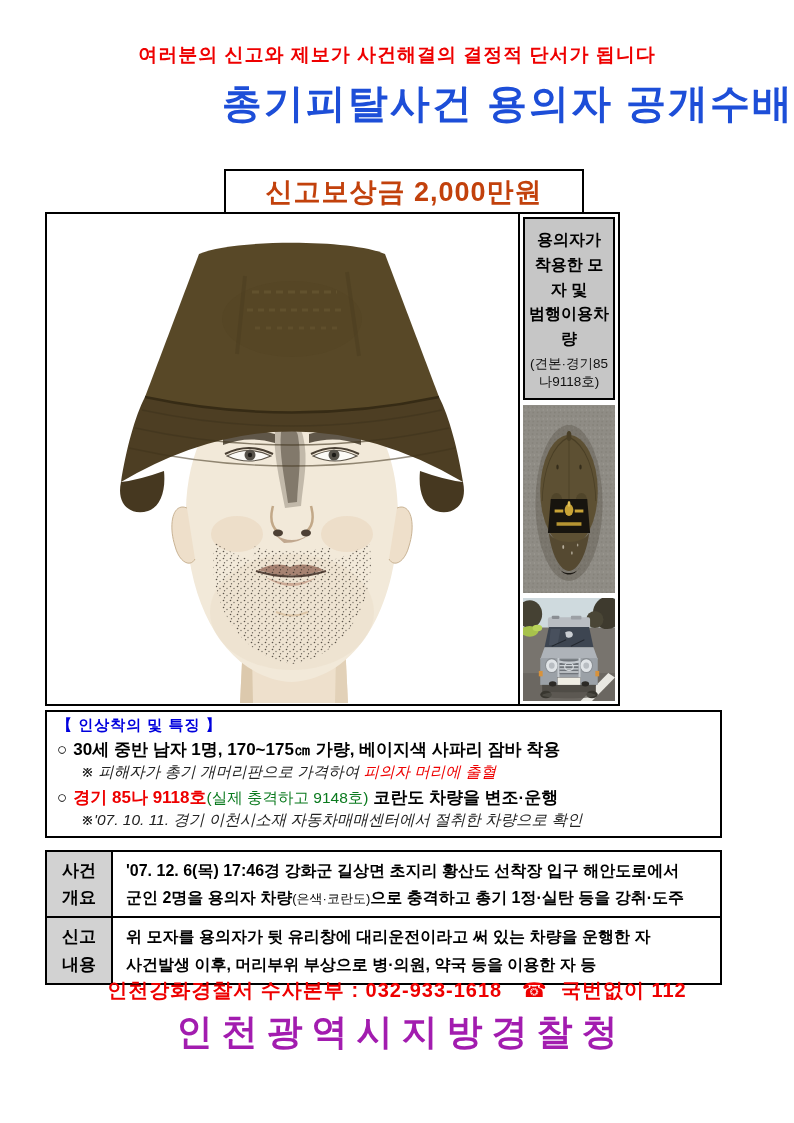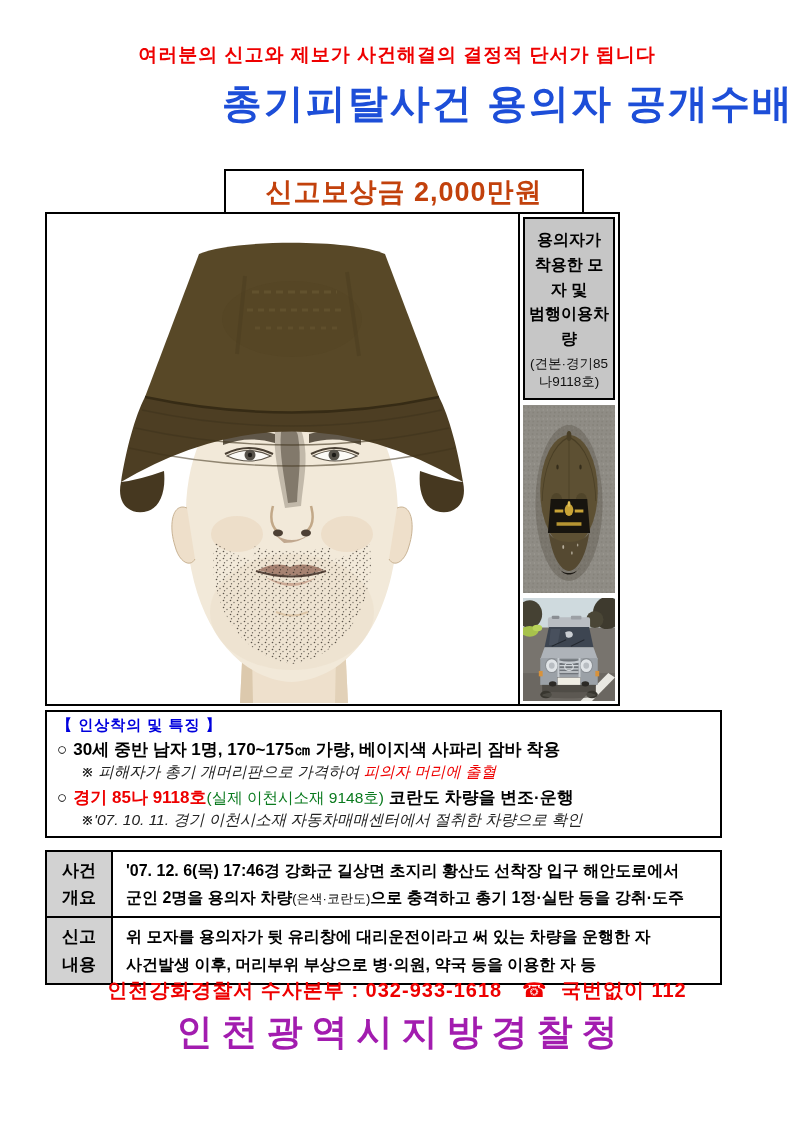--- a/index.html
+++ b/index.html
@@ -222,21 +222,21 @@
 
   <div class="features-box">
     <div class="features-header">【 인상착의 및 특징 】</div>
     <div class="feature-line">
       <span class="feature-bullet">○</span><span>30세 중반 남자 1명, 170~175㎝ 가량, 베이지색 사파리 잠바 착용</span>
     </div>
     <div class="feature-note">
       <span>※ 피해자가 총기 개머리판으로 가격하여 </span><span class="txt-red">피의자 머리에 출혈</span>
     </div>
     <div class="feature-line">
-      <span class="feature-bullet">○</span><span class="txt-red">경기 85나 9118호</span><span class="txt-green">(실제 이천시소재 9148호)</span><span> 코란도 차량을 변조·운행</span>
+      <span class="feature-bullet">○</span><span class="txt-red">경기 85나 9118호</span><span class="txt-green">(실제 충격하고 9148호)</span><span> 코란도 차량을 변조·운행</span>
     </div>
     <div class="feature-note">※'07. 10. 11. 경기 이천시소재 자동차매매센터에서 절취한 차량으로 확인</div>
   </div>
 
   <table class="case-table">
     <tbody>
         <tr>
       <th>
         <div>사건</div>
         <div>개요</div>

